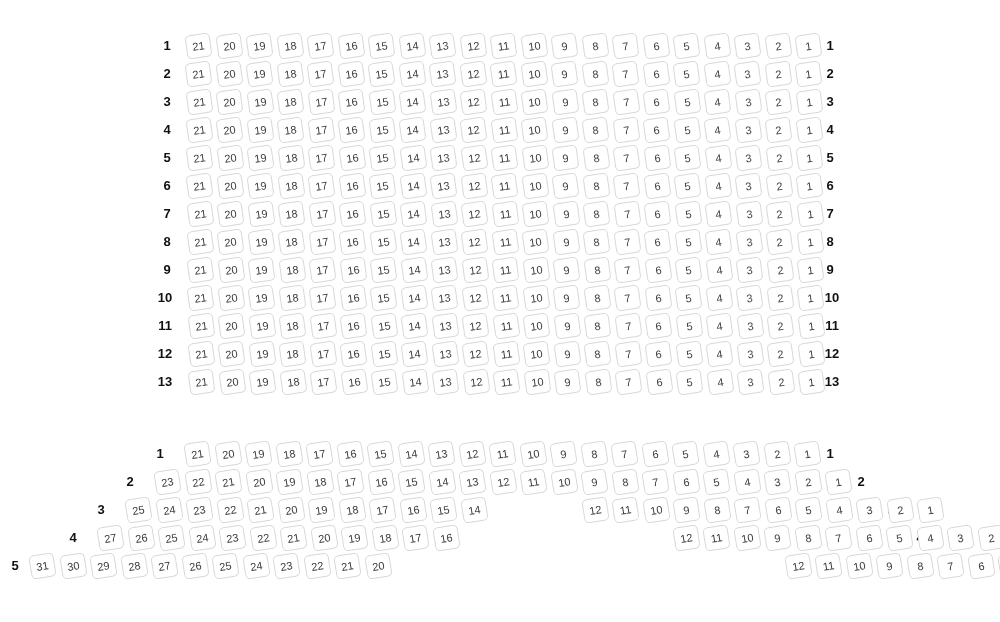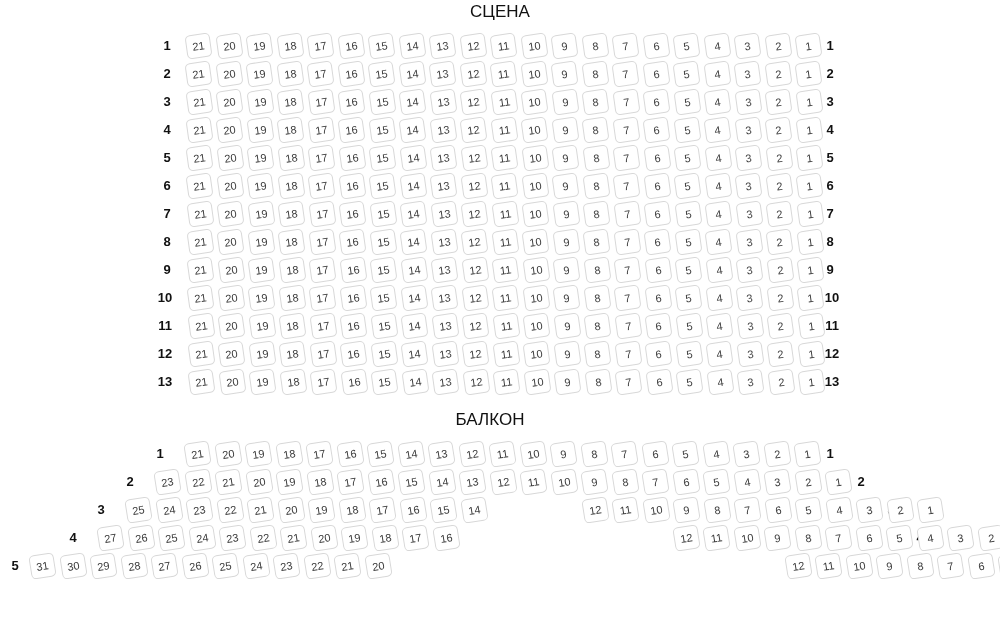--- a/index.html
+++ b/index.html
@@ -43,21 +43,20 @@
     transform:rotate(-8deg);
     box-shadow:0 0 0 0 rgba(0,0,0,0);
   }
   .seat.r2{transform:rotate(-9deg);}
 </style>
 </head>
 <body>
 
 <div class="stage">
 
-  <div class="section-title" style="left:400px;top:2px;width:200px;">СЦЕНА</div>
 
   <div id="parterre-rows">
       <div class="row-label" style="left: 155px; top: 38px;">1</div>
       <div class="row-label" style="left: 818px; top: 38px;">1</div>
       <div class="seat" style="left: 186px; top: 34px;">21</div>
       <div class="seat" style="left: 217px; top: 34px;">20</div>
       <div class="seat" style="left: 247px; top: 34px;">19</div>
       <div class="seat" style="left: 278px; top: 34px;">18</div>
       <div class="seat" style="left: 308px; top: 34px;">17</div>
       <div class="seat" style="left: 339px; top: 34px;">16</div>
@@ -347,21 +346,20 @@
       <div class="seat" style="left: 586px; top: 370px;">8</div>
       <div class="seat" style="left: 616px; top: 370px;">7</div>
       <div class="seat" style="left: 647px; top: 370px;">6</div>
       <div class="seat" style="left: 677px; top: 370px;">5</div>
       <div class="seat" style="left: 708px; top: 370px;">4</div>
       <div class="seat" style="left: 738px; top: 370px;">3</div>
       <div class="seat" style="left: 769px; top: 370px;">2</div>
       <div class="seat" style="left: 799px; top: 370px;">1</div>
     </div>
 
-  <div class="section-title" style="left:390px;top:410px;width:200px;">БАЛКОН</div>
 
   <div id="balcony-rows">
       <div class="row-label" style="left: 148px; top: 446px;">1</div>
       <div class="row-label" style="left: 818px; top: 446px;">1</div>
       <div class="seat r2" style="left: 185px; top: 442px;">21</div>
       <div class="seat r2" style="left: 216px; top: 442px;">20</div>
       <div class="seat r2" style="left: 246px; top: 442px;">19</div>
       <div class="seat r2" style="left: 277px; top: 442px;">18</div>
       <div class="seat r2" style="left: 307px; top: 442px;">17</div>
       <div class="seat r2" style="left: 338px; top: 442px;">16</div>

